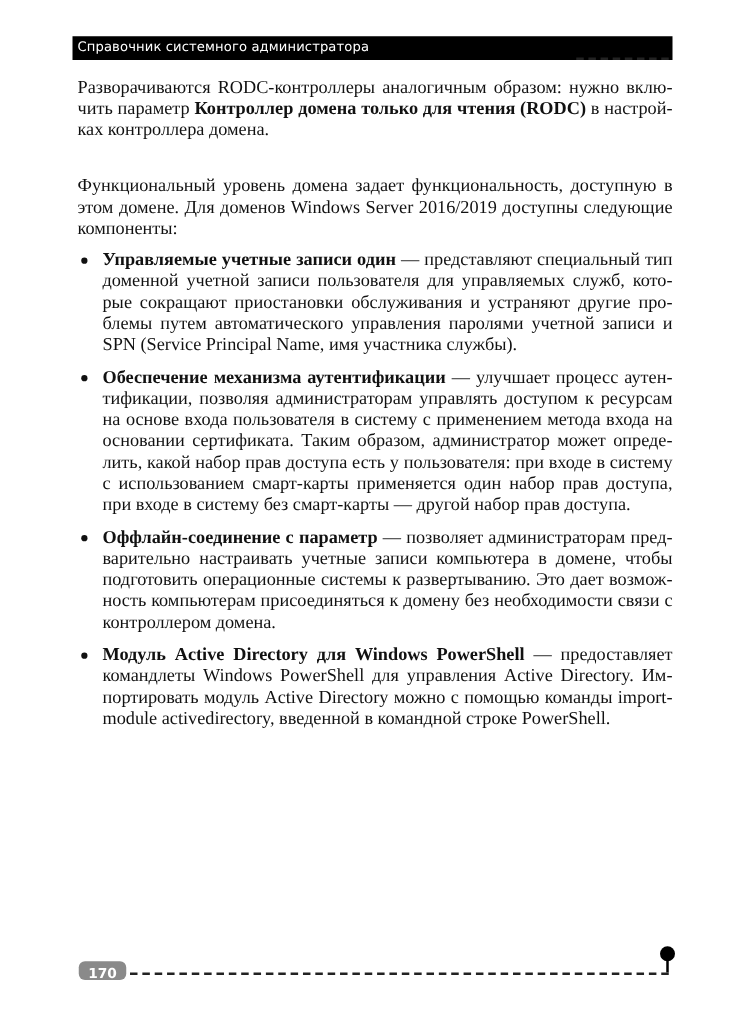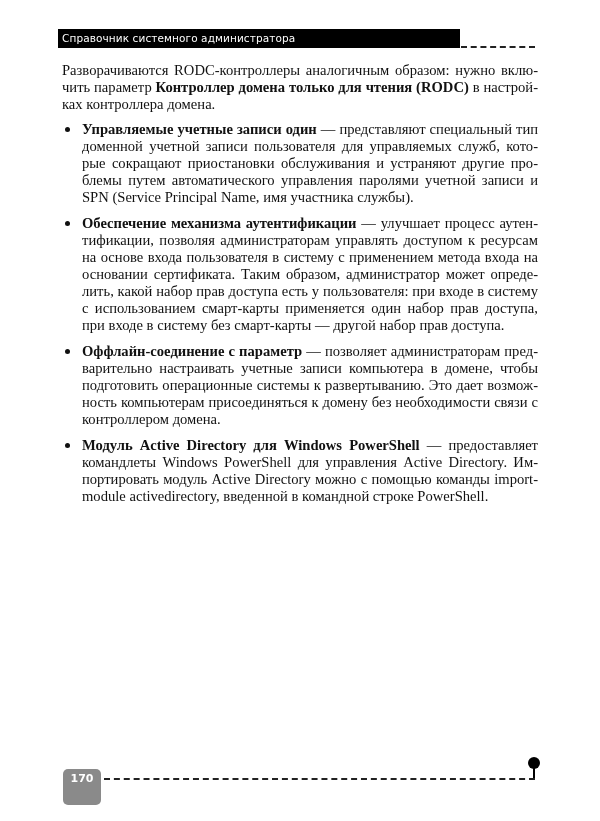--- a/index.html
+++ b/index.html
@@ -1,18 +1,18 @@
 <!DOCTYPE html>
 <html><head>
 <meta charset="utf-8">
 <style>
   html, body { margin: 0; padding: 0; background: #ffffff; }
   body { width: 600px; height: 821px; position: relative; overflow: hidden; color: #111; }
   .runhead {
-    position: absolute; left: 58px; top: 29px; width: 402px; height: 19px;
+    position: absolute; left: 58px; top: 29px; width: 480px; height: 19px;
     background: #000; color: #fff;
     font-family: "DejaVu Sans", sans-serif; font-size: 10.5px; line-height: 19px;
     padding-left: 4px; box-sizing: border-box; letter-spacing: 0.1px;
   }
   .runhead-dash {
     position: absolute; left: 461px; top: 46px; width: 74px; height: 0;
     border-top: 2px dashed #222;
   }
   .content {
     position: absolute; left: 62px; top: 62px; width: 476px;
@@ -25,21 +25,21 @@
     font-family: "DejaVu Sans", sans-serif; font-weight: bold;
     font-size: 22px; margin: 20px 0 0 -3px; letter-spacing: -0.2px; line-height: 28px;
   }
   .intro { margin-top: 28px !important; }
   ul { list-style: none; margin: 8px 0 0 0; padding: 0; }
   li { position: relative; padding-left: 20px; margin-bottom: 9px; }
   li .bullet {
     position: absolute; left: 3px; top: 6px; width: 5px; height: 5px; border-radius: 50%; background: #111;
   }
   .footer-badge {
-    position: absolute; left: 63px; top: 769px; width: 38px; height: 36px;
+    position: absolute; left: 63px; top: 769px; width: 38px; height: 15px;
     background: #8a8a8a; border-radius: 5px; color: #fff;
     font-family: "DejaVu Sans", sans-serif; font-weight: bold; font-size: 11px;
     line-height: 19px; text-align: center;
   }
   .footer-dash {
     position: absolute; left: 104px; top: 778px; width: 431px; height: 0;
     border-top: 2px dashed #222;
   }
   .pin-head {
     position: absolute; left: 528px; top: 757px; width: 12px; height: 12px; border-radius: 50%; background: #000;
@@ -53,20 +53,21 @@
 
 <div class="runhead">
   <span>Справочник системного администратора</span>
 </div>
 <div class="runhead-dash"></div>
 
 <div class="content">
   <p><span>Разворачиваются RODC-контроллеры аналогичным образом: нужно вклю-чить параметр </span><b>Контроллер домена только для чтения (RODC)</b><span> в настрой-ках контроллера домена.</span></p>
 
 
+  <p class="intro">Функциональный уровень домена задает функциональность, доступную в этом домене. Для доменов Windows Server 2016/2019 доступны следующие компоненты:</p>
 
   <ul>
     <li><span class="bullet"></span><b>Управляемые учетные записи один</b><span> — представляют специальный тип доменной учетной записи пользователя для управляемых служб, кото-рые сокращают приостановки обслуживания и устраняют другие про-блемы путем автоматического управления паролями учетной записи и SPN (Service Principal Name, имя участника службы).</span></li>
     <li><span class="bullet"></span><b>Обеспечение механизма аутентификации</b><span> — улучшает процесс аутен-тификации, позволяя администраторам управлять доступом к ресурсам на основе входа пользователя в систему с применением метода входа на основании сертификата. Таким образом, администратор может опреде-лить, какой набор прав доступа есть у пользователя: при входе в систему с использованием смарт-карты применяется один набор прав доступа, при входе в систему без смарт-карты — другой набор прав доступа.</span></li>
     <li><span class="bullet"></span><b>Оффлайн-соединение с параметр</b><span> — позволяет администраторам пред-варительно настраивать учетные записи компьютера в домене, чтобы подготовить операционные системы к развертыванию. Это дает возмож-ность компьютерам присоединяться к домену без необходимости связи с контроллером домена.</span></li>
     <li><span class="bullet"></span><b>Модуль Active Directory для Windows PowerShell</b><span> — предоставляет командлеты Windows PowerShell для управления Active Directory. Им-портировать модуль Active Directory можно с помощью команды import-module activedirectory, введенной в командной строке PowerShell.</span></li>
   </ul>
 </div>
 
 <div class="footer-badge">170</div>

